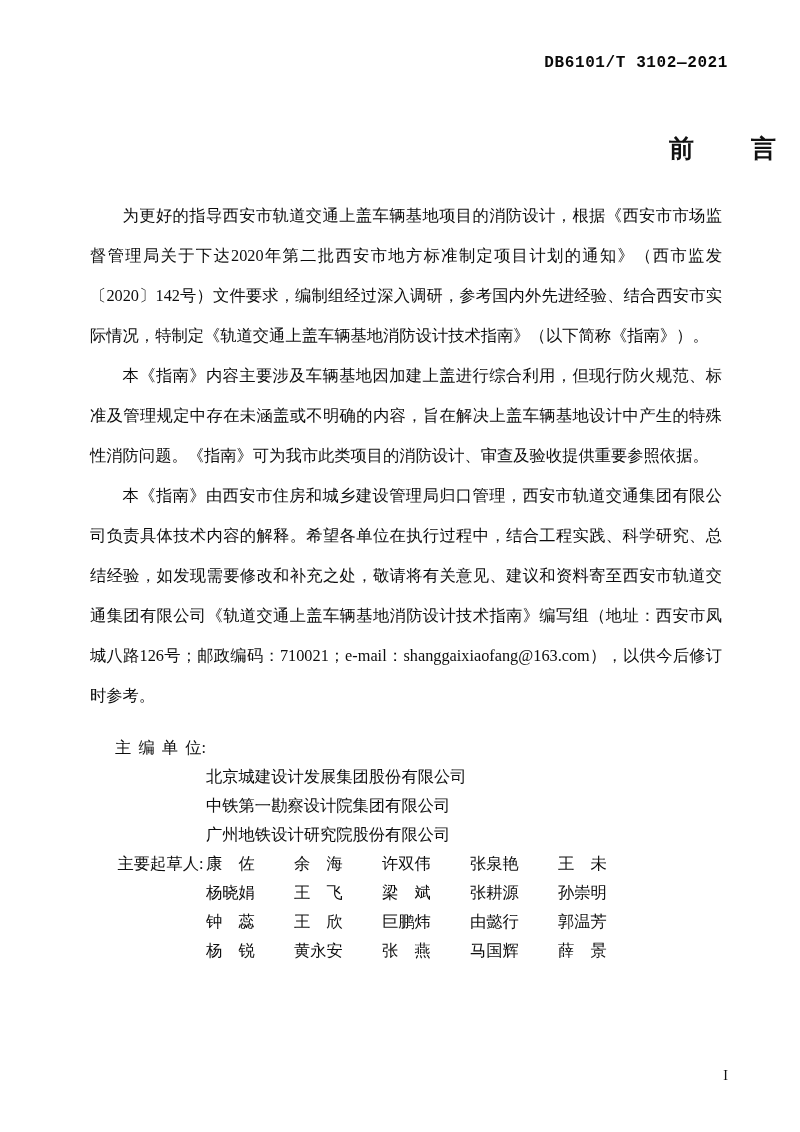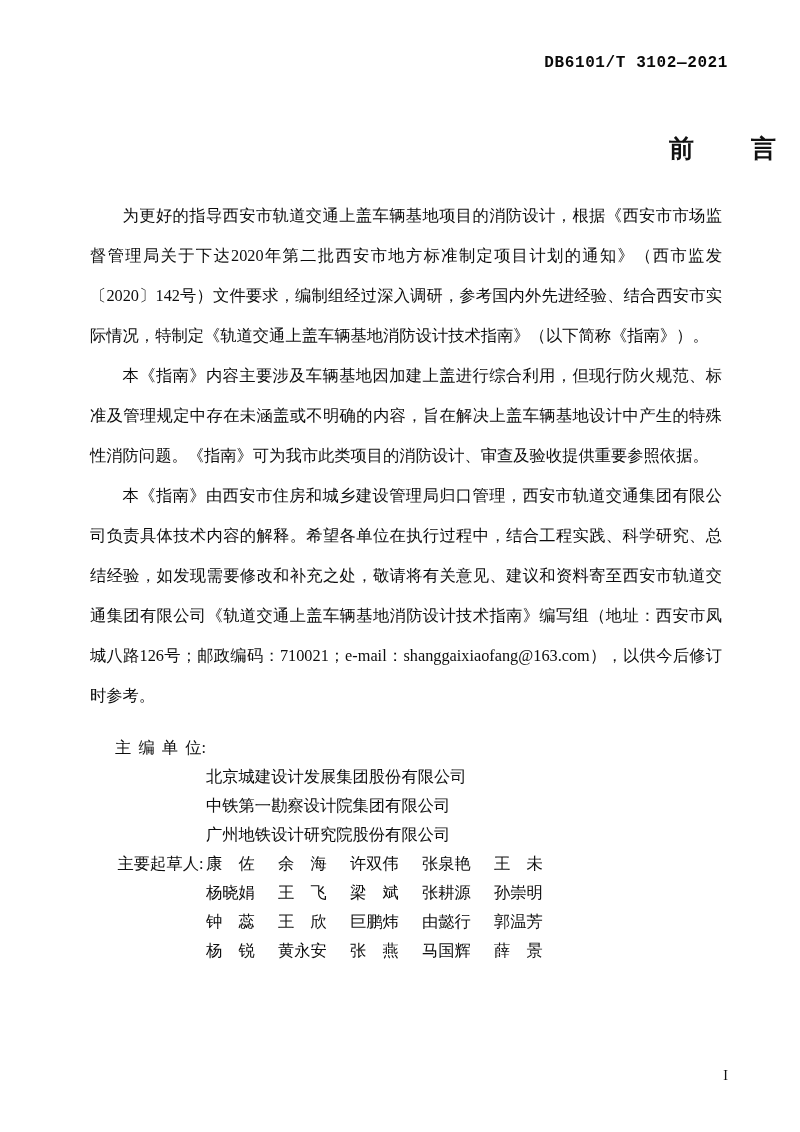--- a/index.html
+++ b/index.html
@@ -103,20 +103,21 @@
     display: flex;
     justify-content: space-between;
     width: 100%;
   }
   .credit-label.blank { visibility: hidden; }
   .credit-value { flex: 1 1 auto; }
 
   
   .name-grid {
     display: flex;
+    gap: 16px;
   }
   .name-cell {
     width: 72px;
     flex: 0 0 72px;
     display: flex;
     justify-content: space-between;
   }
 
   
   .page-footer {

